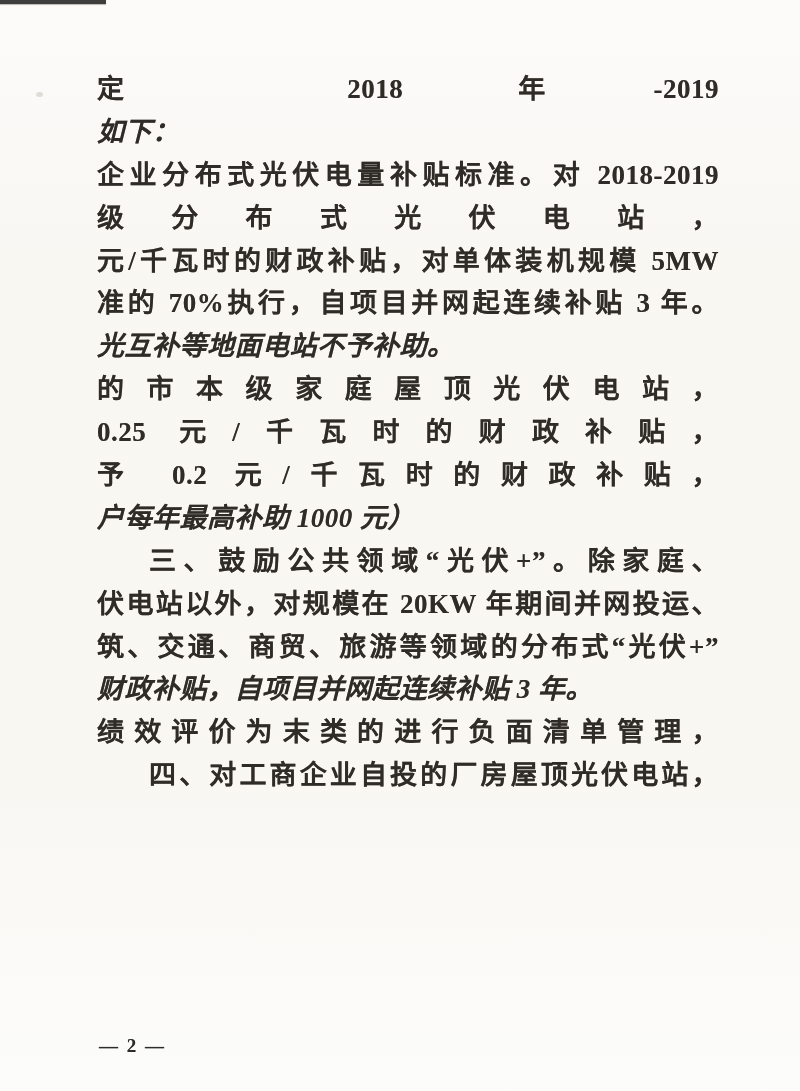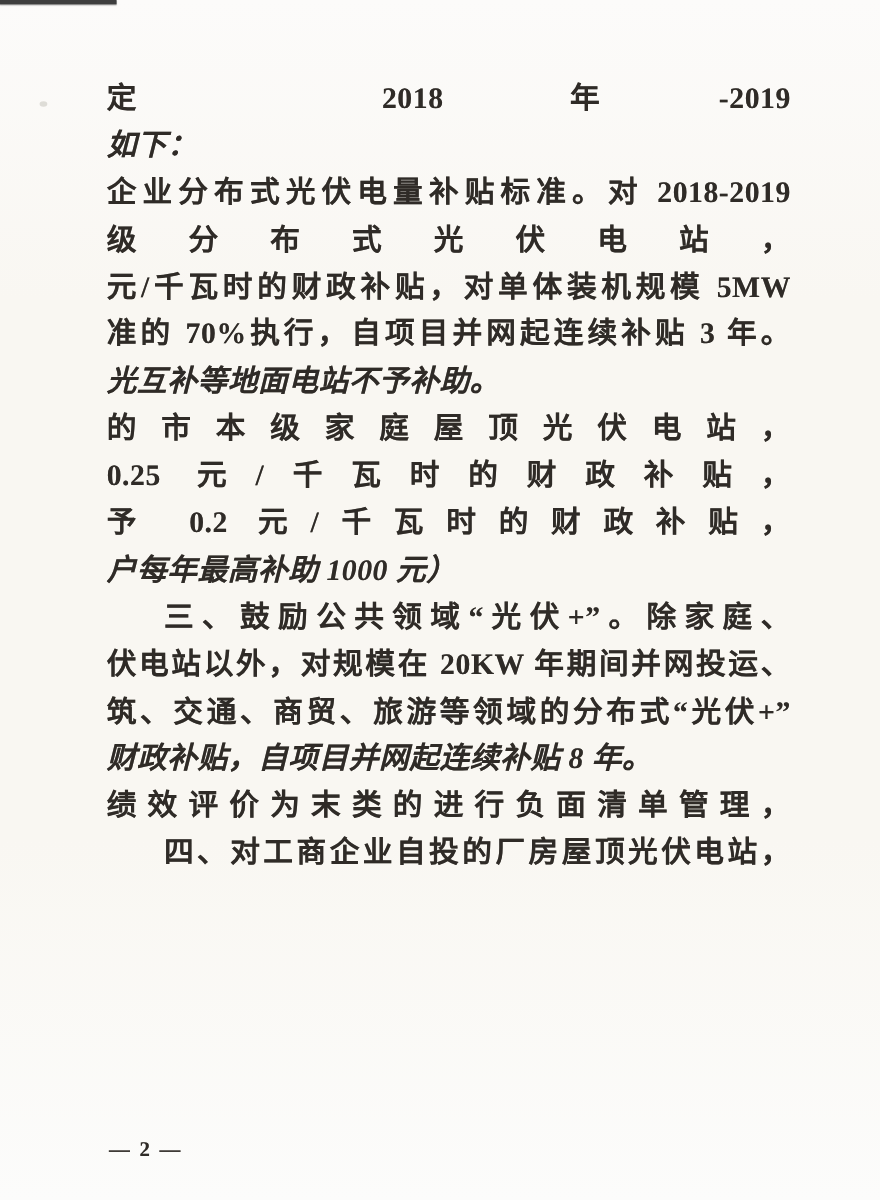--- a/index.html
+++ b/index.html
@@ -93,18 +93,18 @@
       <div class="line">元/千瓦时的财政补贴，对单体装机规模 5MW 以上的按上述补助标</div>
       <div class="line">准的 70%执行，自项目并网起连续补贴 3 年。对各类渔光互补、农</div>
       <div class="line para-last">光互补等地面电站不予补助。</div>
       <div class="line">的市本级家庭屋顶光伏电站，房屋业主自投自建的按发电量给予</div>
       <div class="line">0.25 元/千瓦时的财政补贴，其它投资者投资建设的按发电量给</div>
       <div class="line">予 0.2 元/千瓦时的财政补贴，自项目并网起连续补贴 2 年。（每</div>
       <div class="line para-last">户每年最高补助 1000 元）</div>
       <div class="line indented">三、鼓励公共领域“光伏+”。除家庭、企业厂房和地面光</div>
       <div class="line">伏电站以外，对规模在 20KW 年期间并网投运、学校、商业建</div>
       <div class="line">筑、交通、商贸、旅游等领域的分布式“光伏+”应用项目，且</div>
-      <div class="line para-last">财政补贴，自项目并网起连续补贴 8 年。</div>
+      <div class="line para-last">财政补贴，自项目并网起连续补贴 3 年。</div>
       <div class="line">绩效评价为末类的进行负面清单管理，自评价结果公布次月起停</div>
       <div class="line indented">四、对工商企业自投的厂房屋顶光伏电站，对企业年度亩均</div>
     </main>
   <footer class="page-footer">— 2 —</footer>
 </div>
 
 </body></html>

